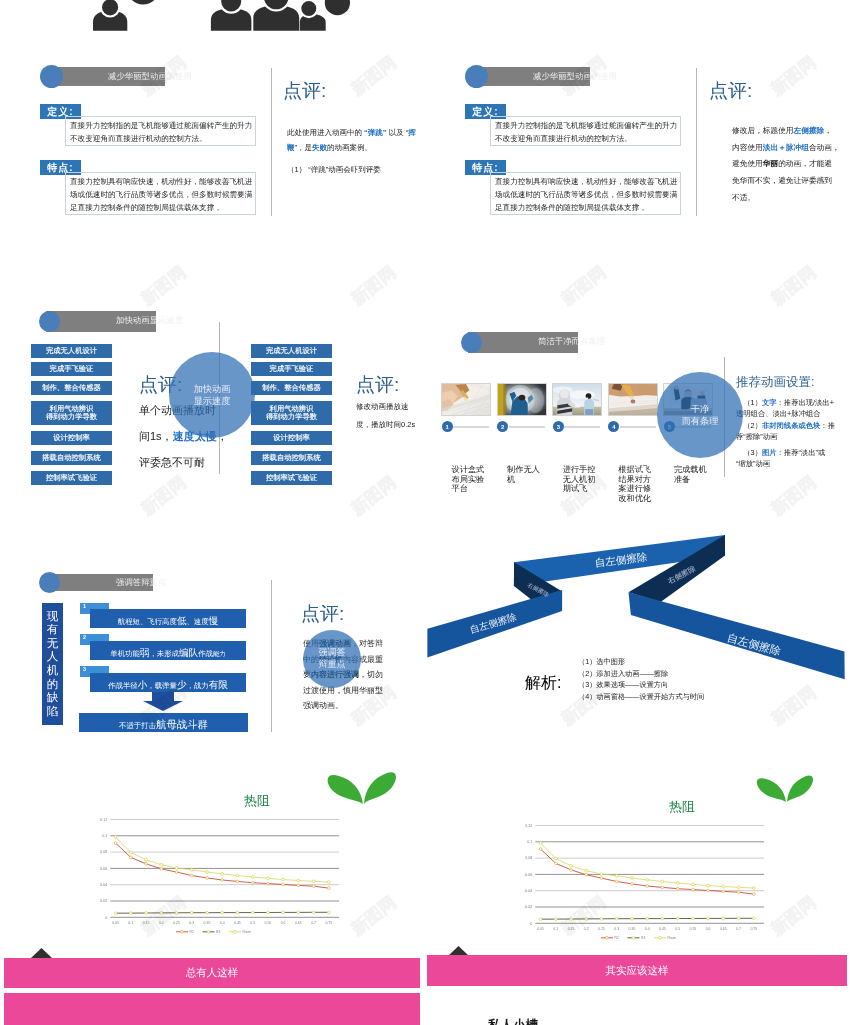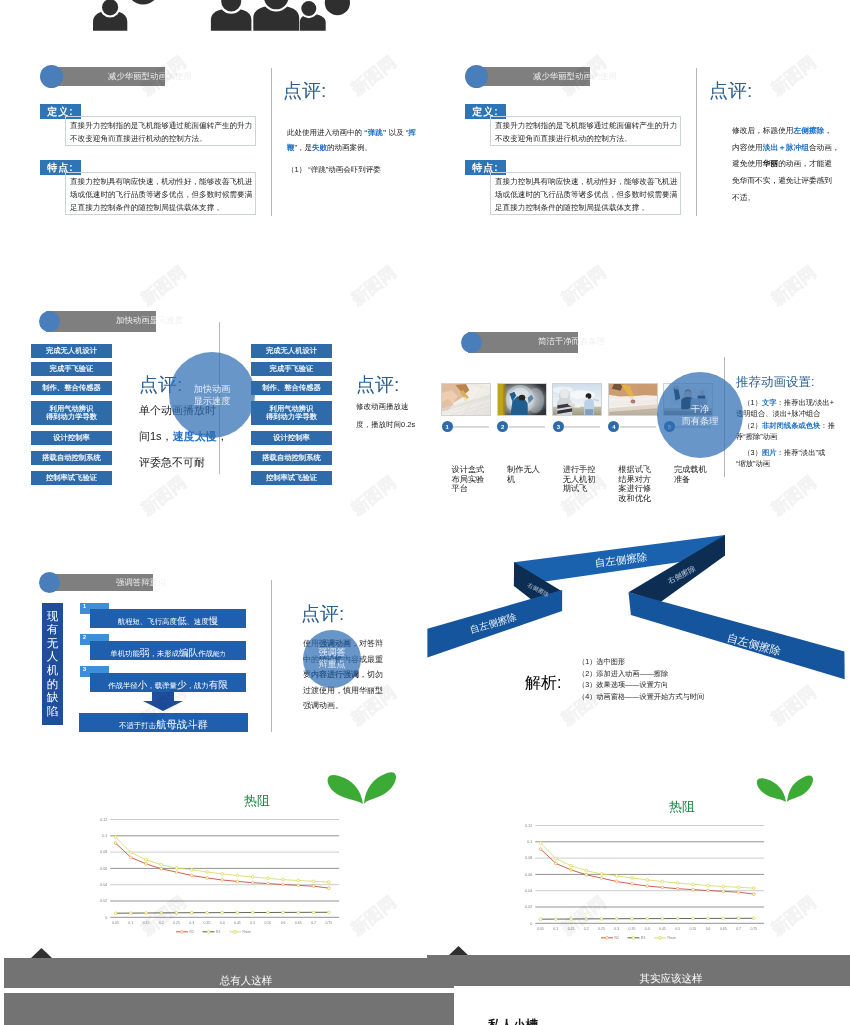--- a/index.html
+++ b/index.html
@@ -49,22 +49,22 @@
   .sidelabel{position:absolute;background:#1f4e9c;color:#fff;display:flex;flex-direction:column;
              align-items:center;justify-content:center;font-weight:400;line-height:1.18;}
   .r3item{position:absolute;background:#1f5fae;color:#fff;display:flex;align-items:center;
           justify-content:center;}
   .r3num{position:absolute;background:#3f8fd8;color:#fff;display:flex;align-items:flex-start;
          justify-content:flex-start;font-weight:700;}
   .r3concl{position:absolute;background:#1f5fae;color:#fff;display:flex;align-items:center;
            justify-content:center;}
 
   
-  .banner{position:absolute;background:#737373;color:#fff;display:flex;align-items:flex-end;
-          justify-content:center;padding-left:34px;}
+  .banner{position:absolute;background:#ec4899;color:#fff;display:flex;align-items:center;
+          justify-content:center;}
 
   
   .chart-title{position:absolute;color:#15803d;text-align:right;}
 </style>
 </head>
 <body>
 
 <div class="page">
 
 <svg class="abs" style="left:85px;top:-20px;width:280px;height:52px;" viewBox="0 0 280 52">

